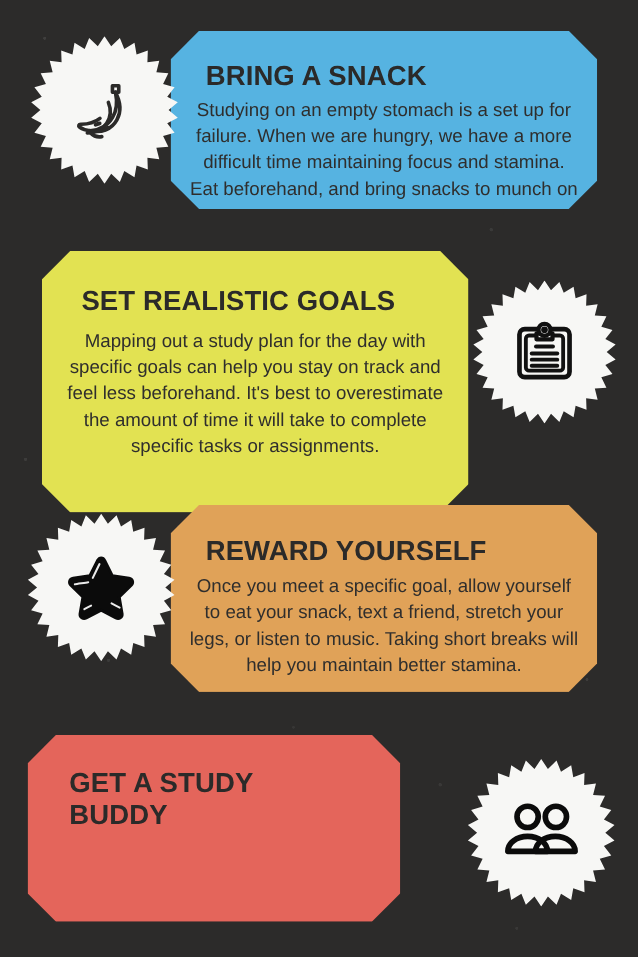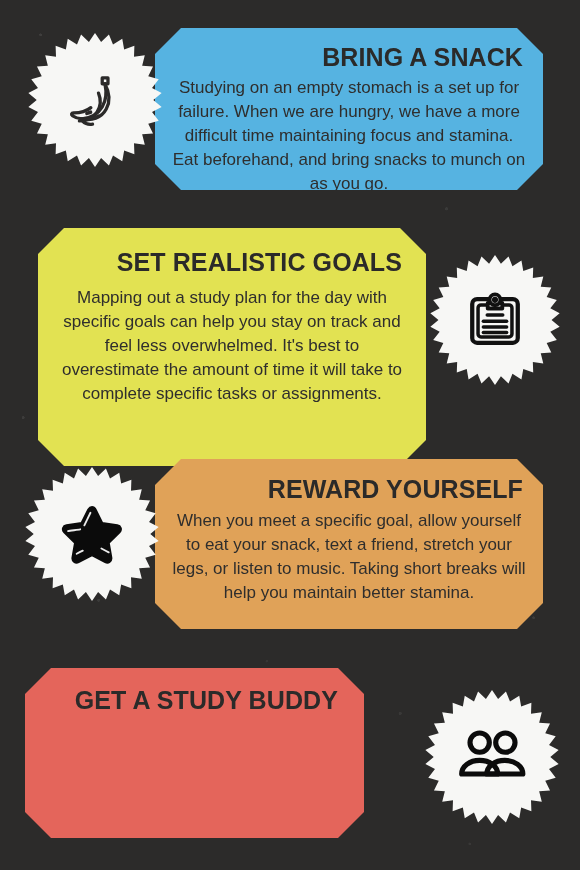--- a/index.html
+++ b/index.html
@@ -59,26 +59,26 @@
     box-sizing: border-box;
     
     clip-path: polygon(
       26px 0, calc(100% - 26px) 0,
       100% 26px, 100% calc(100% - 26px),
       calc(100% - 26px) 100%, 26px 100%,
       0 calc(100% - 26px), 0 26px
     );
   }
   .card-title {
-    margin: 4px;
+    margin: 16px;
     font-weight: 800;
     font-size: 25px;
     letter-spacing: .1px;
     color: #2b2a29;
-    text-align: right;
+    text-align: left;
     line-height: 1.15;
   }
   .card-body {
     margin: 0;
     font-size: 17px;
     line-height: 1.42;
     color: #2f2e2d;
     text-align: center;
   }
 
@@ -145,21 +145,21 @@
         <path d="M20.3 51.9 c2.3 2.4 5.8 3.5 9.4 2.9"></path>
 
         <path d="M24.4 44.6 l3.4 -1.1" stroke-width="3.4"></path>
         <path d="M31.9 48.9 l3.2 -1.6" stroke-width="3.4"></path>
       </g>
     </svg>
   </div>
 
   <div class="card card-goals" style="background-color: rgb(226, 226, 82);">
     <h2 class="card-title">SET REALISTIC GOALS</h2>
-    <p class="card-body">Mapping out a study plan for the day with specific goals can help you stay on track and feel less overwhelmed. It's best to overestimate the amount of time it will take to complete specific tasks or assignments.</p>
+    <p class="card-body">Mapping out a study plan for the day with specific goals can help you stay on track and feel less beforehand. It's best to overestimate the amount of time it will take to complete specific tasks or assignments.</p>
   </div>
   <div class="badge badge-goals">
     <svg class="burst" viewBox="0 0 100 100">
       <polygon class="burst-poly" points="50.00,0.00 54.55,6.74 60.40,1.09 63.44,8.63 70.34,4.32 71.75,12.33 79.39,9.55 79.11,17.67 87.16,16.54 85.19,24.43 93.30,25.00 89.74,32.31 97.55,34.55 92.55,40.96 99.73,44.77 93.50,50.00 99.73,55.23 92.55,59.04 97.55,65.45 89.74,67.69 93.30,75.00 85.19,75.57 87.16,83.46 79.11,82.33 79.39,90.45 71.75,87.67 70.34,95.68 63.44,91.37 60.40,98.91 54.55,93.26 50.00,100.00 45.45,93.26 39.60,98.91 36.56,91.37 29.66,95.68 28.25,87.67 20.61,90.45 20.89,82.33 12.84,83.46 14.81,75.57 6.70,75.00 10.26,67.69 2.45,65.45 7.45,59.04 0.27,55.23 6.50,50.00 0.27,44.77 7.45,40.96 2.45,34.55 10.26,32.31 6.70,25.00 14.81,24.43 12.84,16.54 20.89,17.67 20.61,9.55 28.25,12.33 29.66,4.32 36.56,8.63 39.60,1.09 45.45,6.74" fill="#f7f7f5"></polygon>
     </svg>
     <svg class="glyph" width="62" height="62" viewBox="0 0 64 64">
       <g fill="none" stroke="#111" stroke-linecap="round" stroke-linejoin="round">
 
         <rect x="8.5" y="10.5" width="47" height="45" rx="5" stroke-width="4.4"></rect>
         <rect x="14.5" y="16.5" width="35" height="33" rx="3" stroke-width="3.6"></rect>
@@ -171,21 +171,21 @@
         <path d="M24 26.8 h16" stroke-width="3.6"></path>
         <path d="M20 33.4 h24" stroke-width="3.6"></path>
         <path d="M20 39.2 h24" stroke-width="3.6"></path>
         <path d="M20 44.9 h24" stroke-width="3.6"></path>
       </g>
     </svg>
   </div>
 
   <div class="card card-reward" style="background-color: rgb(224, 162, 88);">
     <h2 class="card-title">REWARD YOURSELF</h2>
-    <p class="card-body">When you meet a specific goal, allow yourself to eat your snack, text a friend, stretch your legs, or listen to music. Taking short breaks will help you maintain better stamina.</p>
+    <p class="card-body">Once you meet a specific goal, allow yourself to eat your snack, text a friend, stretch your legs, or listen to music. Taking short breaks will help you maintain better stamina.</p>
   </div>
   <div class="badge badge-reward">
     <svg class="burst" viewBox="0 0 100 100">
       <polygon class="burst-poly" points="50.00,0.00 54.55,6.74 60.40,1.09 63.44,8.63 70.34,4.32 71.75,12.33 79.39,9.55 79.11,17.67 87.16,16.54 85.19,24.43 93.30,25.00 89.74,32.31 97.55,34.55 92.55,40.96 99.73,44.77 93.50,50.00 99.73,55.23 92.55,59.04 97.55,65.45 89.74,67.69 93.30,75.00 85.19,75.57 87.16,83.46 79.11,82.33 79.39,90.45 71.75,87.67 70.34,95.68 63.44,91.37 60.40,98.91 54.55,93.26 50.00,100.00 45.45,93.26 39.60,98.91 36.56,91.37 29.66,95.68 28.25,87.67 20.61,90.45 20.89,82.33 12.84,83.46 14.81,75.57 6.70,75.00 10.26,67.69 2.45,65.45 7.45,59.04 0.27,55.23 6.50,50.00 0.27,44.77 7.45,40.96 2.45,34.55 10.26,32.31 6.70,25.00 14.81,24.43 12.84,16.54 20.89,17.67 20.61,9.55 28.25,12.33 29.66,4.32 36.56,8.63 39.60,1.09 45.45,6.74" fill="#f7f7f5"></polygon>
     </svg>
     <svg class="glyph" width="70" height="70" viewBox="0 0 64 64">
       <path d="M32 7.5 c1.4 0 2.4 1 3 2.2 l6.2 12.6 l13.9 2 c1.4 .2 2.5 1 2.9 2.3 c.4 1.3 0 2.6 -1 3.6
                l-10 9.8 l2.4 13.8 c.2 1.4 -.3 2.7 -1.5 3.5 c-1.1 .8 -2.5 .8 -3.7 .2 L32 51 l-12.4 6.5
                c-1.2 .6 -2.6 .6 -3.7 -.2 c-1.2 -.8 -1.7 -2.1 -1.5 -3.5 l2.4 -13.8 l-10 -9.8
                c-1 -1 -1.4 -2.3 -1 -3.6 c.4 -1.3 1.5 -2.1 2.9 -2.3 l13.9 -2 L28.9 9.7 C29.6 8.5 30.6 7.5 32 7.5 z" fill="#0b0b0b" stroke="#0b0b0b" stroke-width="2.4" stroke-linejoin="round"></path>

